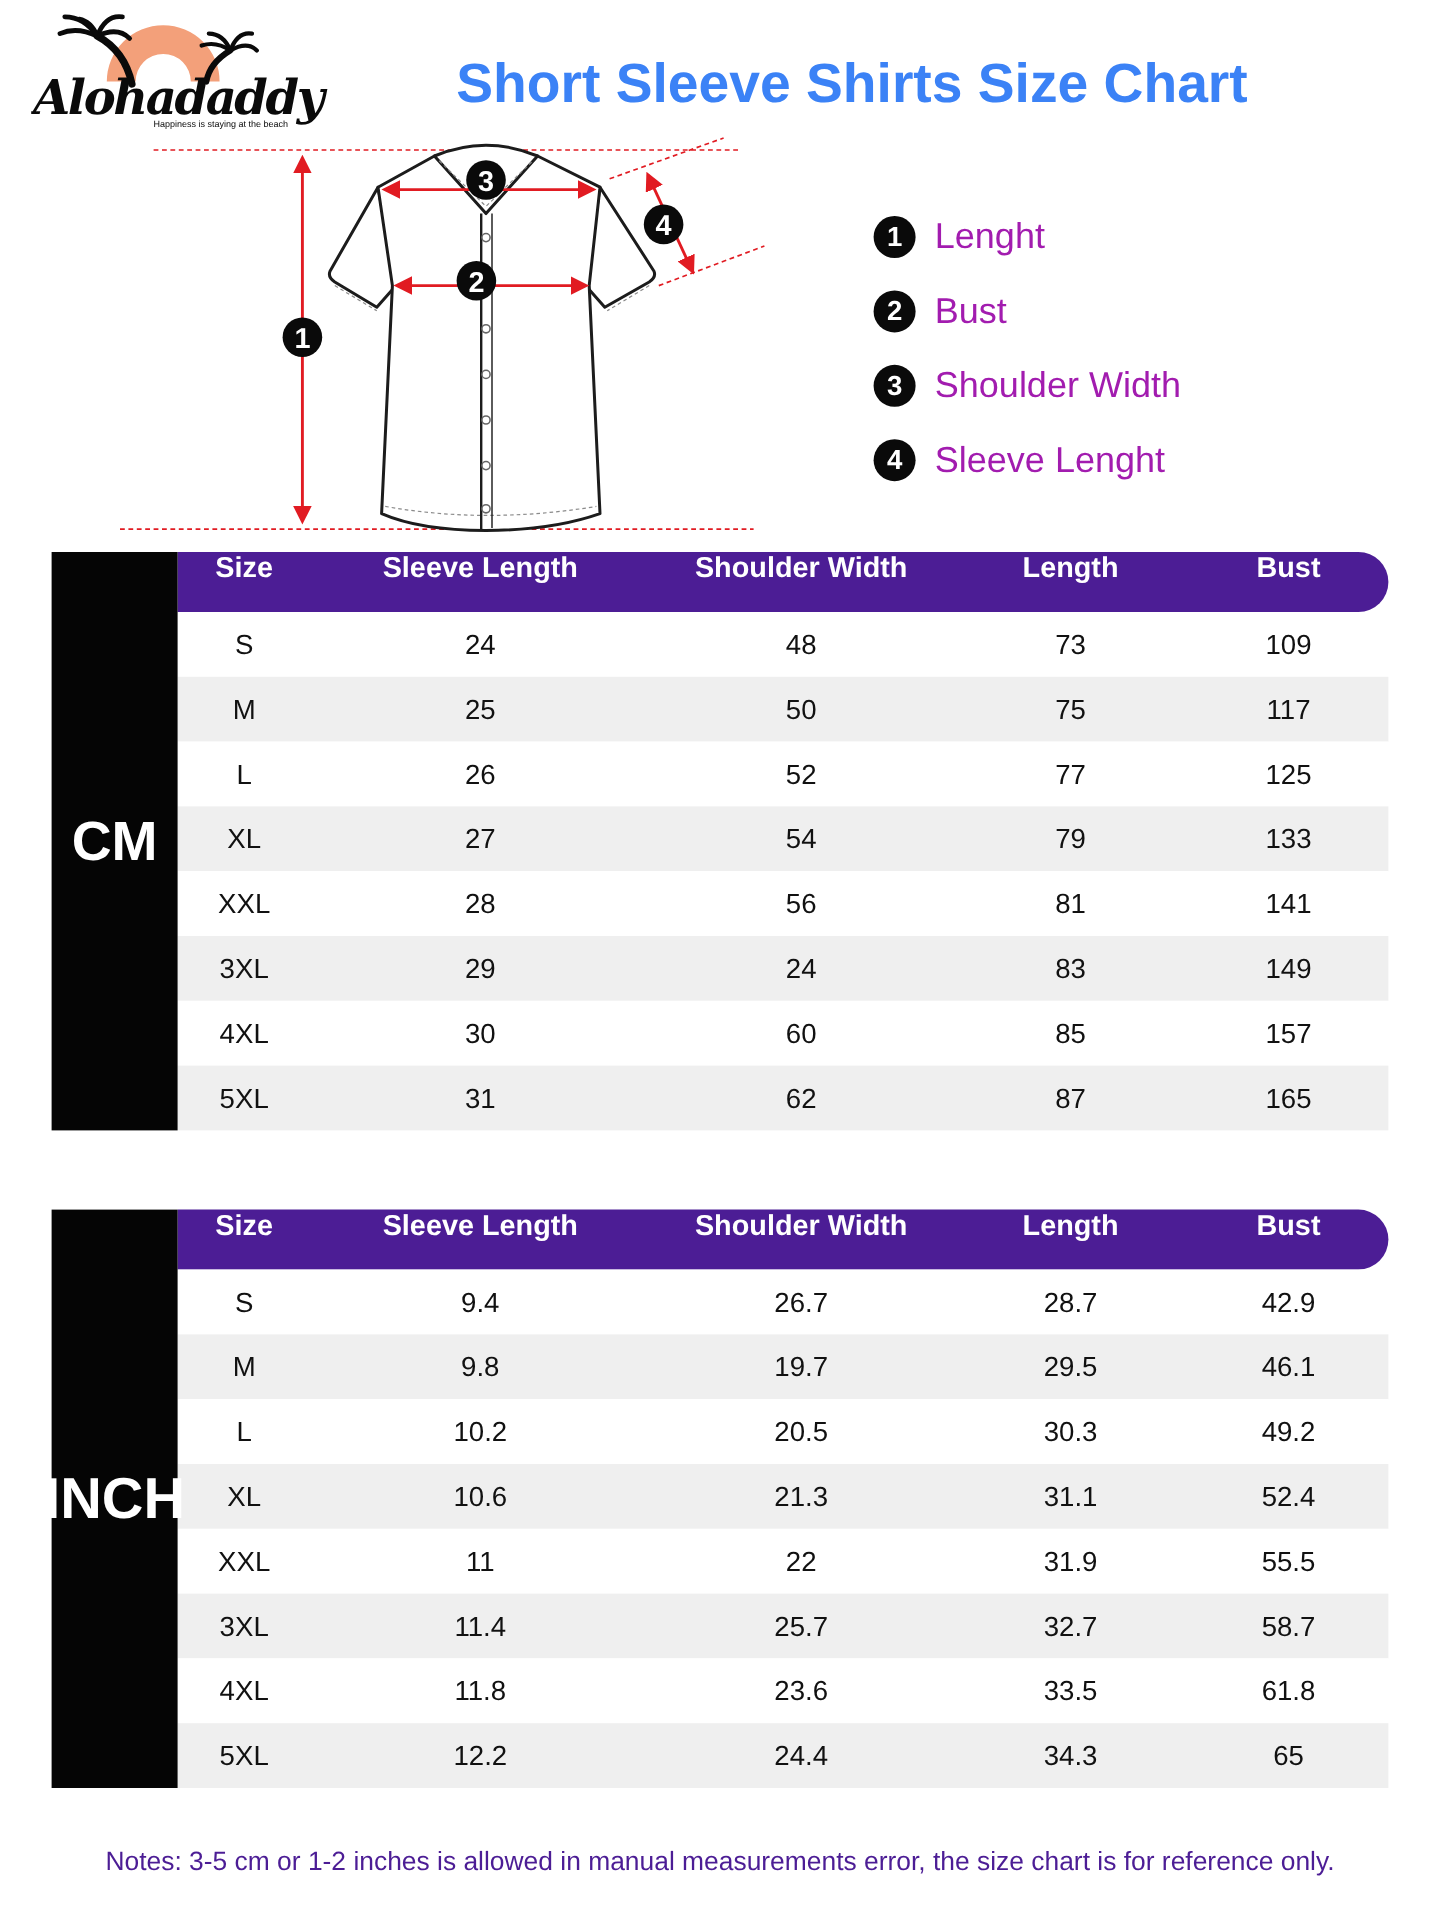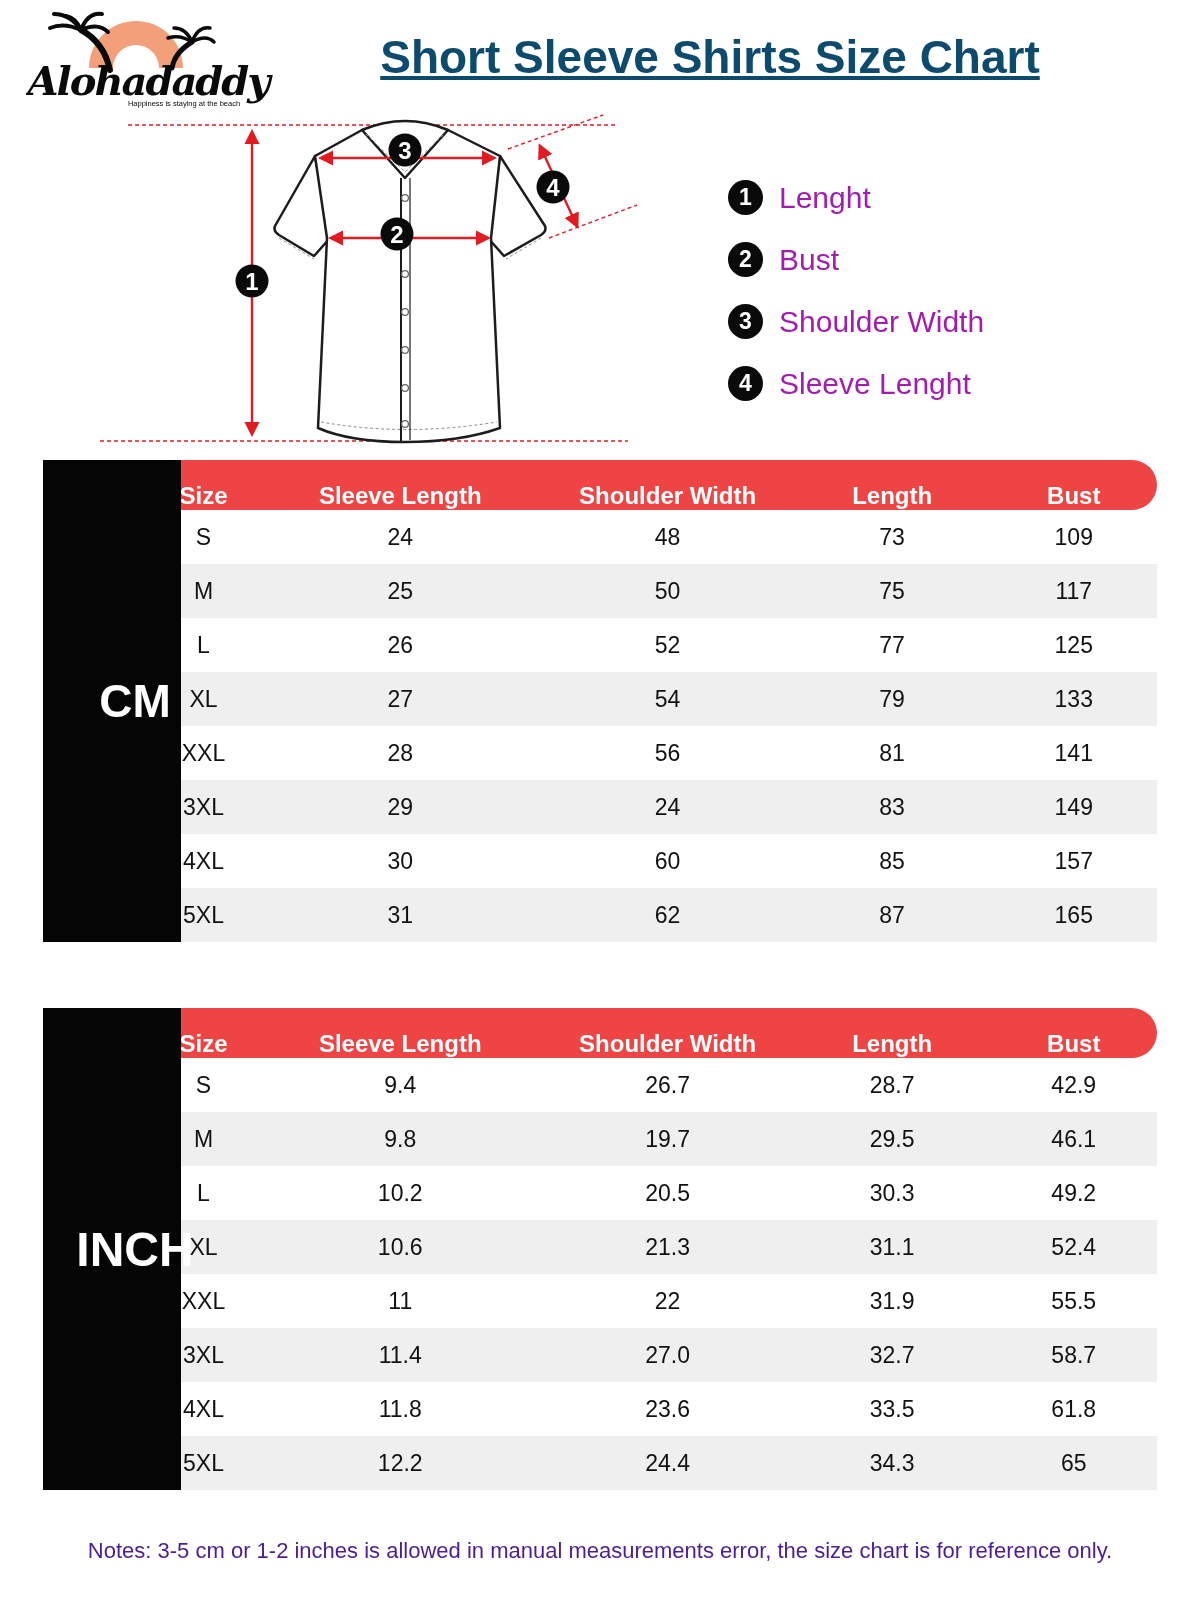--- a/index.html
+++ b/index.html
@@ -3,47 +3,47 @@
 <meta charset="utf-8">
 <style>
   html,body{margin:0;padding:0;background:#fff;}
   .page{
     position:relative;width:1200px;height:1600px;background:#fff;overflow:hidden;
     font-family:"Liberation Sans",sans-serif;color:#111;border-radius:29px;
   }
   
   .logo{position:absolute;left:26px;top:6px;width:250px;height:104px;}
   .page-title{
-    position:absolute;left:260px;right:40px;top:30px;margin:0;
-    text-align:center;font-size:46px;font-weight:bold;color:#0c4a6e;letter-spacing:0;text-decoration:underline;
+    position:absolute;left:260px;right:40px;top:30px;margin:12px;
+    text-align:center;font-size:46px;font-weight:bold;color:#3b82f6;letter-spacing:0;
   }
   
   .diagram{position:absolute;left:100px;top:88px;width:545px;height:372px;}
   .legend{position:absolute;left:728px;top:180px;}
   .legend-item{display:flex;align-items:center;margin-bottom:27px;}
   .legend-badge{
     width:35px;height:35px;border-radius:50%;background:#0a0a0a;color:#fff;
     font-weight:bold;font-size:23px;display:flex;align-items:center;justify-content:center;
     flex:0 0 auto;
   }
   .legend-label{margin-left:16px;font-size:30px;color:#a21caf;}
   
   .table-block{position:absolute;left:43px;width:1114px;height:482px;}
   .table-cm{top:460px;}
   .table-inch{top:1008px;}
   .unit-rail{
-    position:absolute;left:0;top:0;bottom:0;width:92px;background:#050505;
-    display:flex;align-items:center;justify-content:center;color:#fff;font-weight:bold;padding-left:46px;
+    position:absolute;left:0;top:0;bottom:0;width:105px;background:#050505;
+    display:flex;align-items:center;justify-content:center;color:#fff;font-weight:bold;
   }
   .table-cm .unit-rail{font-size:46px;}
   .table-inch .unit-rail{font-size:48px;letter-spacing:0;}
   .table-main{margin-left:105px;}
   .thead{
-    background:#ef4444;color:#fff;height:50px;border-radius:0 25px 25px 0;
-    display:flex;align-items:flex-end;font-weight:bold;font-size:24px;
+    background:#4c1d95;color:#fff;height:50px;border-radius:0 25px 25px 0;
+    display:flex;align-items:flex-start;font-weight:bold;font-size:24px;
   }
   .tr{display:flex;align-items:center;height:54px;font-size:23px;background:#fff;}
   .tr.alt{background:#efefef;}
   .th,.td{text-align:center;}
   .col0{width:11%;}.col1{width:28%;}.col2{width:25%;}.col3{width:19.5%;}.col4{width:16.5%;}
   
   .notes{
     position:absolute;left:0;right:0;top:1538px;text-align:center;
     font-size:22px;color:#4c1d95;
   }
@@ -274,21 +274,21 @@
           <div class="tr">
             <div class="td col0">XXL</div>
             <div class="td col1">11</div>
             <div class="td col2">22</div>
             <div class="td col3">31.9</div>
             <div class="td col4">55.5</div>
           </div>
           <div class="tr alt">
             <div class="td col0">3XL</div>
             <div class="td col1">11.4</div>
-            <div class="td col2">27.0</div>
+            <div class="td col2">25.7</div>
             <div class="td col3">32.7</div>
             <div class="td col4">58.7</div>
           </div>
           <div class="tr">
             <div class="td col0">4XL</div>
             <div class="td col1">11.8</div>
             <div class="td col2">23.6</div>
             <div class="td col3">33.5</div>
             <div class="td col4">61.8</div>
           </div>

